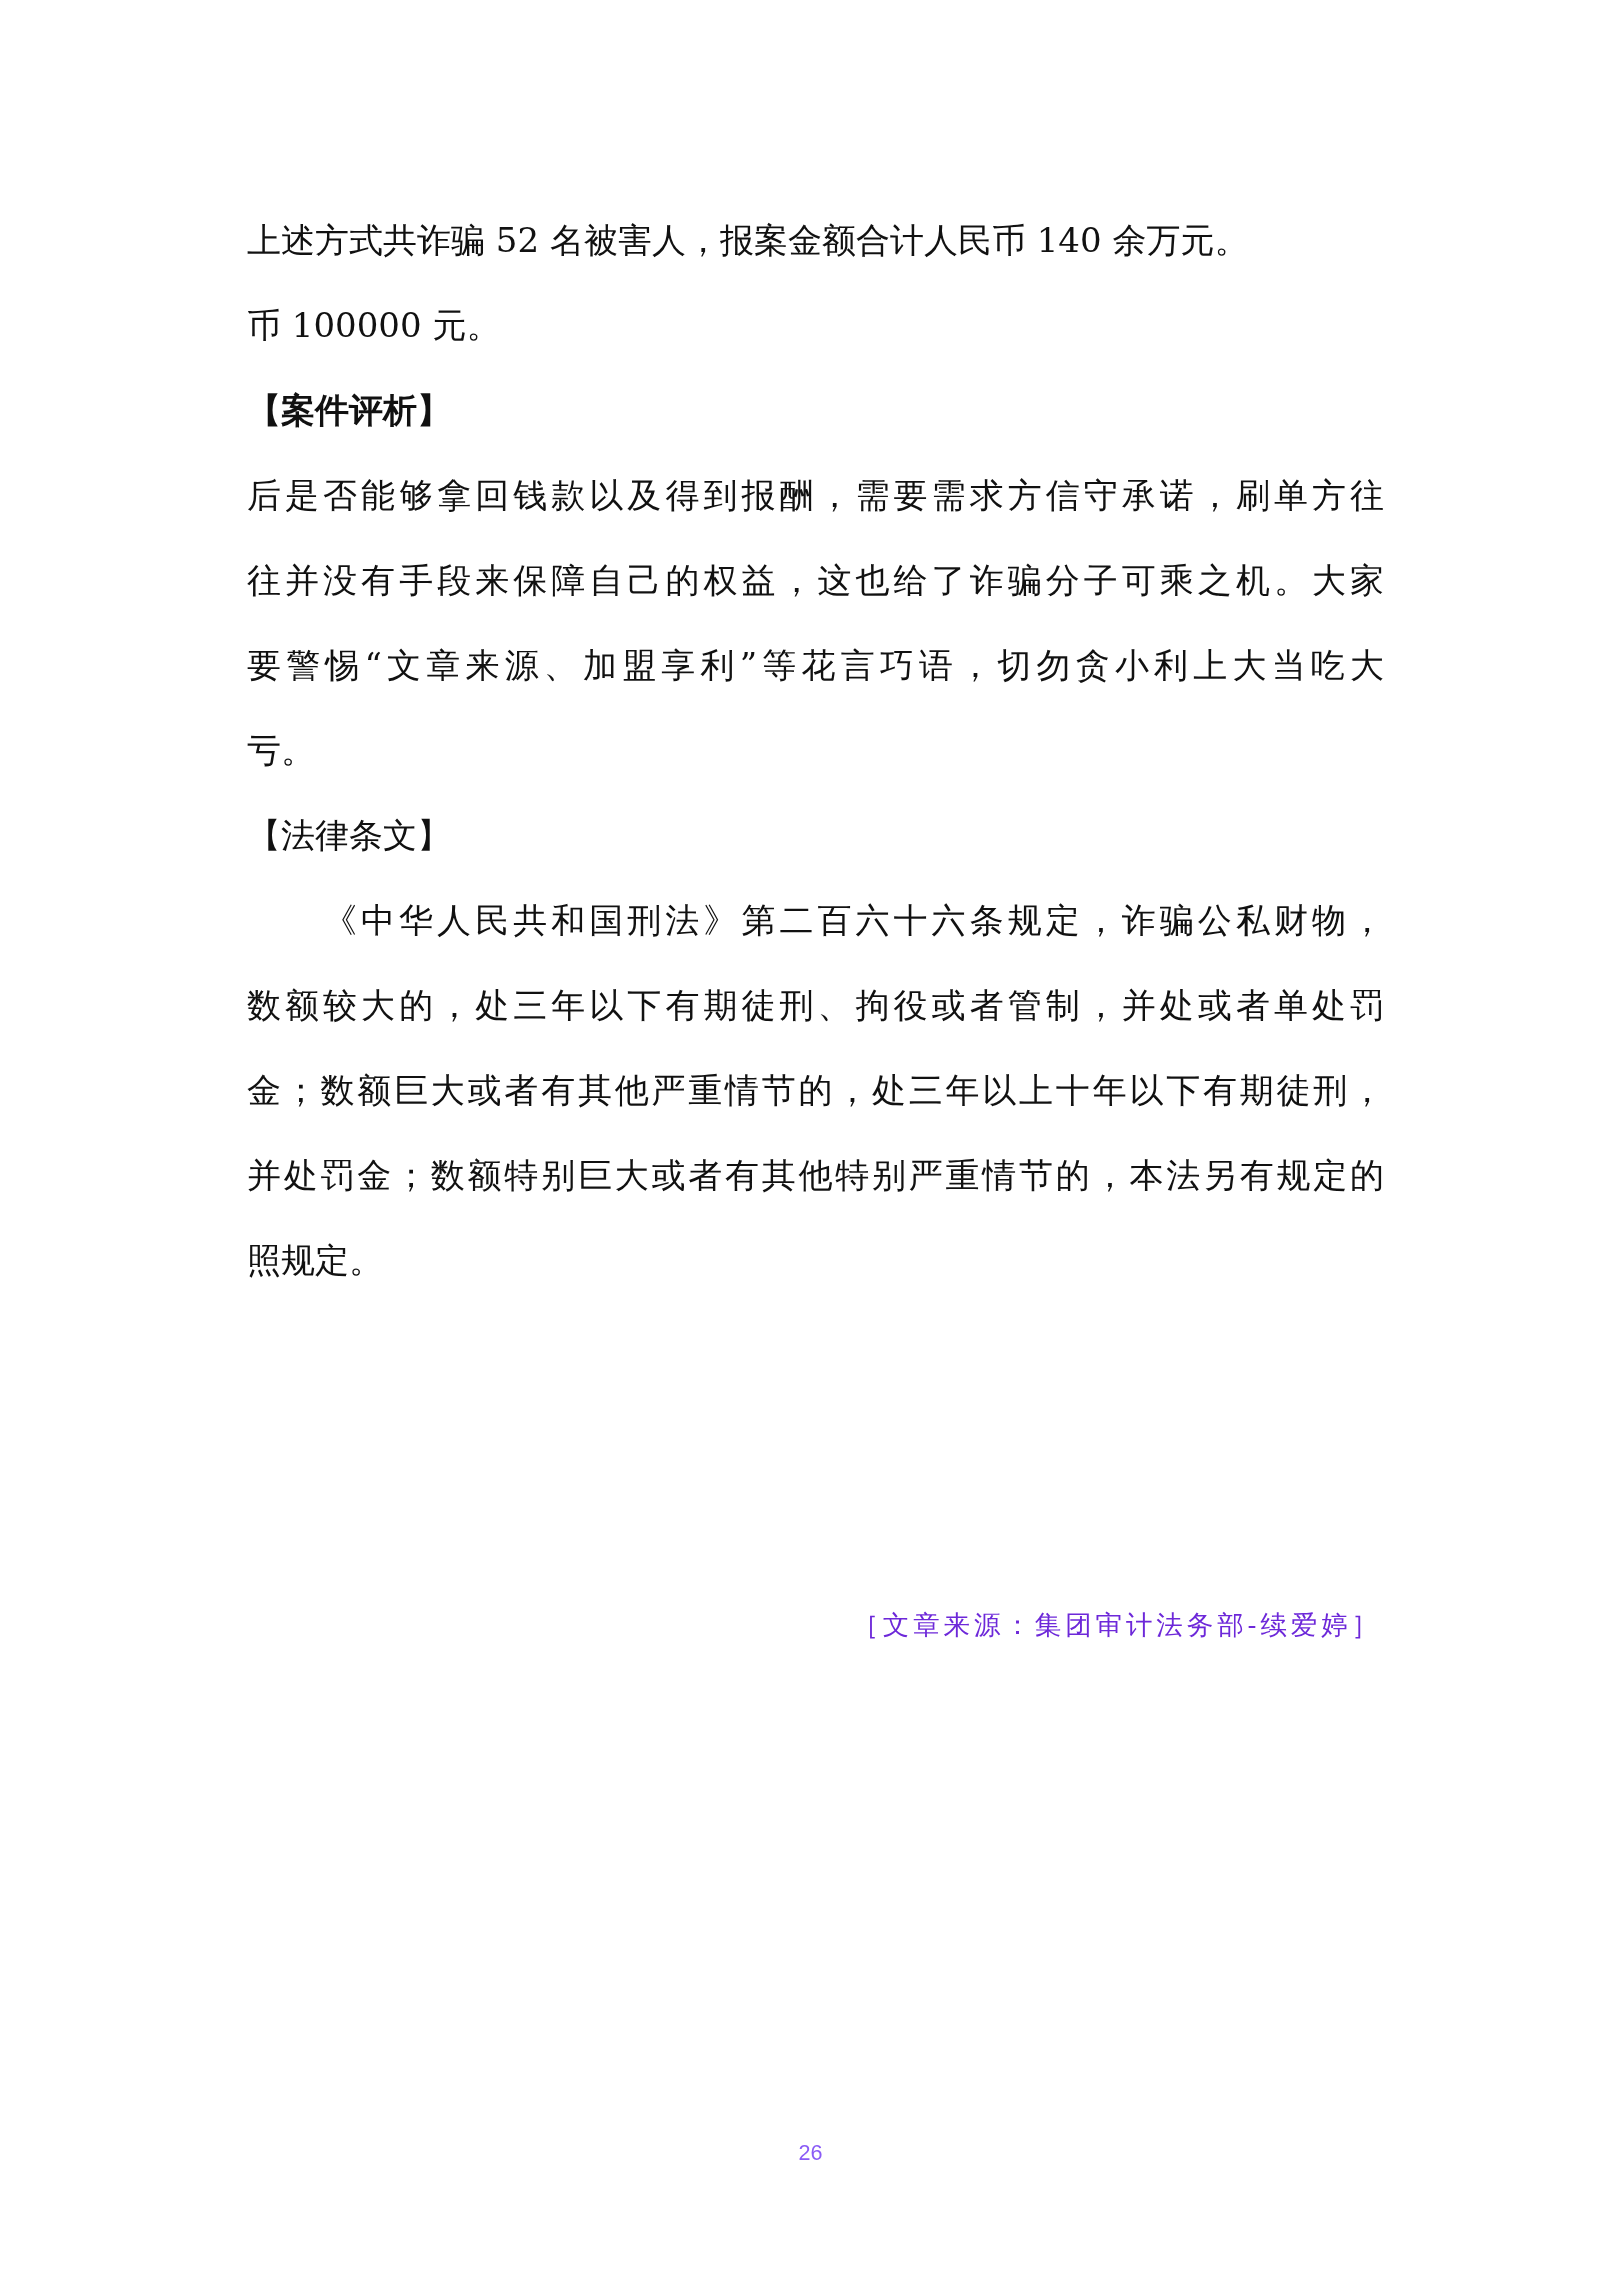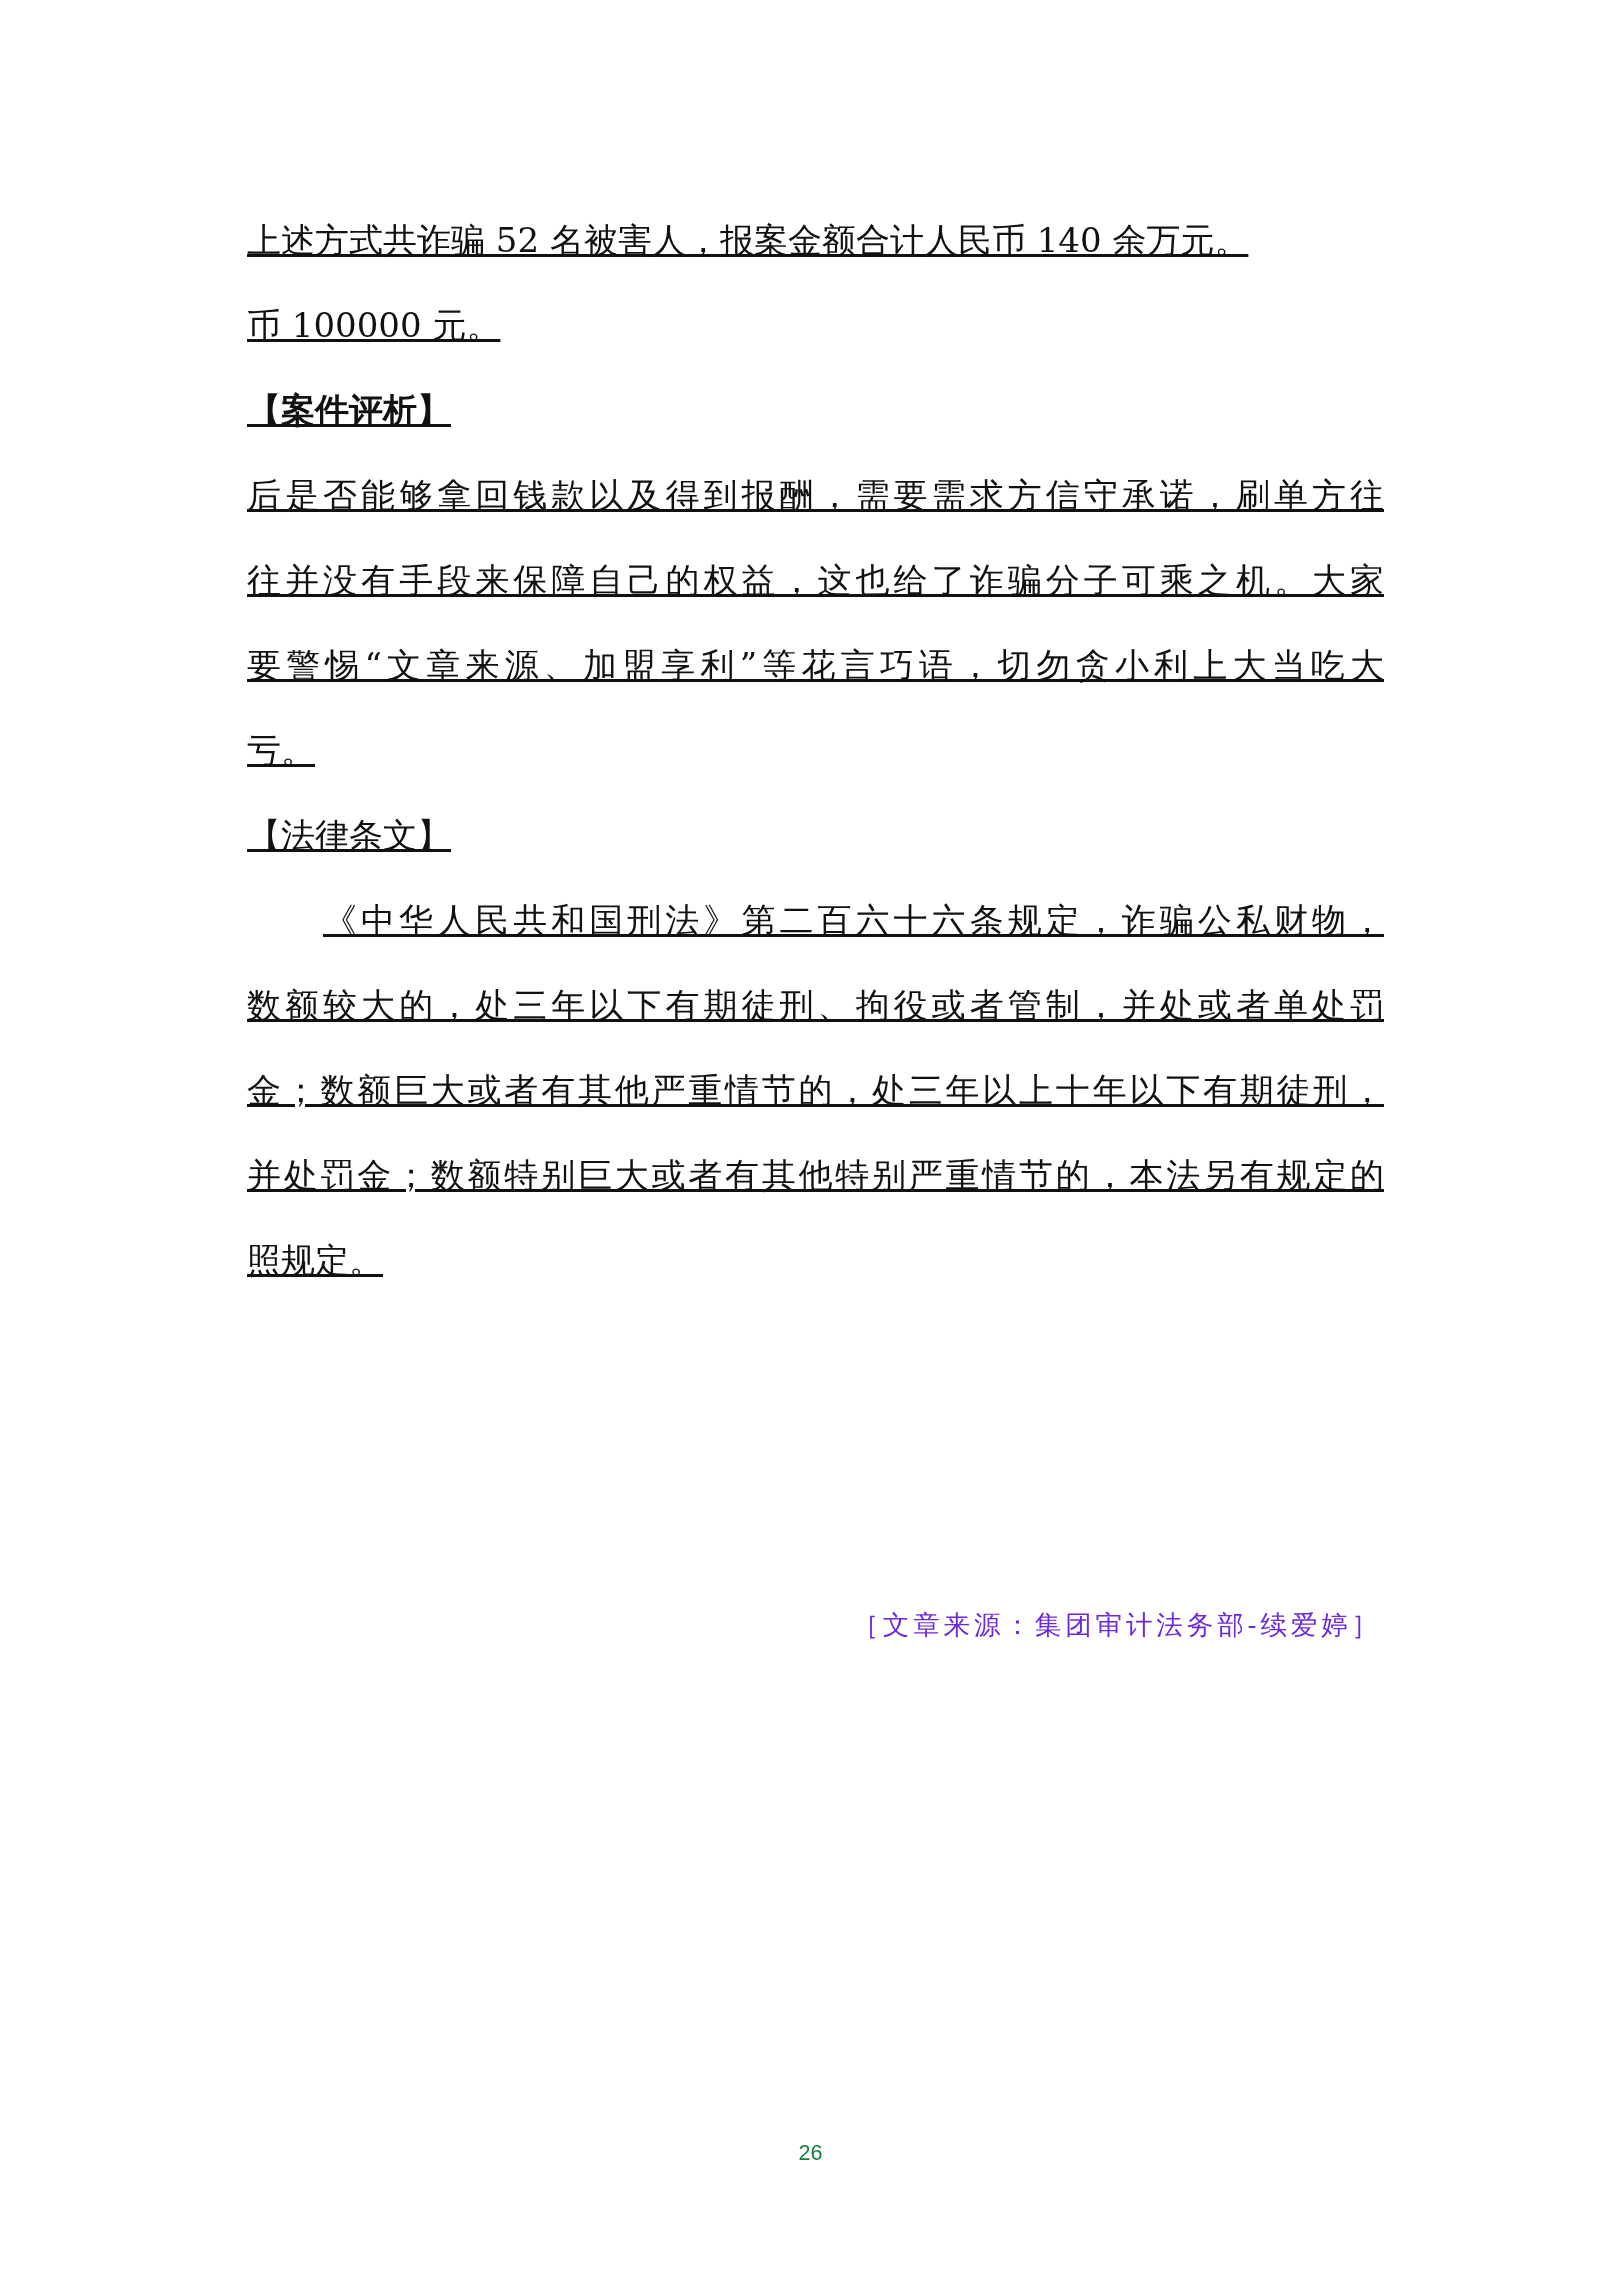--- a/index.html
+++ b/index.html
@@ -1,35 +1,35 @@
 <!DOCTYPE html>
 <html><head>
 <meta charset="utf-8">
 <style>
   html, body { margin: 0; padding: 0; background: #ffffff; }
   body { width: 1621px; height: 2293px; position: relative; overflow: hidden; }
   .page { position: absolute; left: 0; top: 0; width: 1621px; height: 2293px; background: #ffffff; }
   .content {
     position: absolute; left: 247px; top: 214px; width: 1137px;
     font-family: "DejaVu Serif", "Liberation Serif", serif;
-    font-size: 34px; color: #111111; text-decoration: underline;
+    font-size: 34px; color: #111111;
   }
   .line { height: 85px; line-height: 53px; white-space: nowrap; text-align: justify; text-align-last: justify; }
   .line.last { text-align-last: left; }
   .line.indent { padding-left: 76px; }
   .heading-bold { font-family: "DejaVu Sans", "Liberation Sans", sans-serif; font-weight: bold; text-align-last: left; }
   .heading-regular { text-align-last: left; }
   .source {
     position: absolute; right: 239px; top: 1607px;
     font-family: "DejaVu Serif", "Liberation Serif", serif;
     font-size: 26.5px; letter-spacing: 3.9px; color: #6d28d9; white-space: nowrap;
   }
   .page-number {
     position: absolute; left: 0; width: 1621px; top: 2140px; text-align: center;
-    font-family: "Liberation Sans", "DejaVu Sans", sans-serif; font-size: 21.6px; color: #15803d;
+    font-family: "Liberation Sans", "DejaVu Sans", sans-serif; font-size: 21.6px; color: #8b5cf6;
   }
 </style>
 </head>
 <body>
 
 <div class="page">
   <div class="content">
 
     <div class="line last">上述方式共诈骗 52 名被害人，报案金额合计人民币 140 余万元。</div>
 

